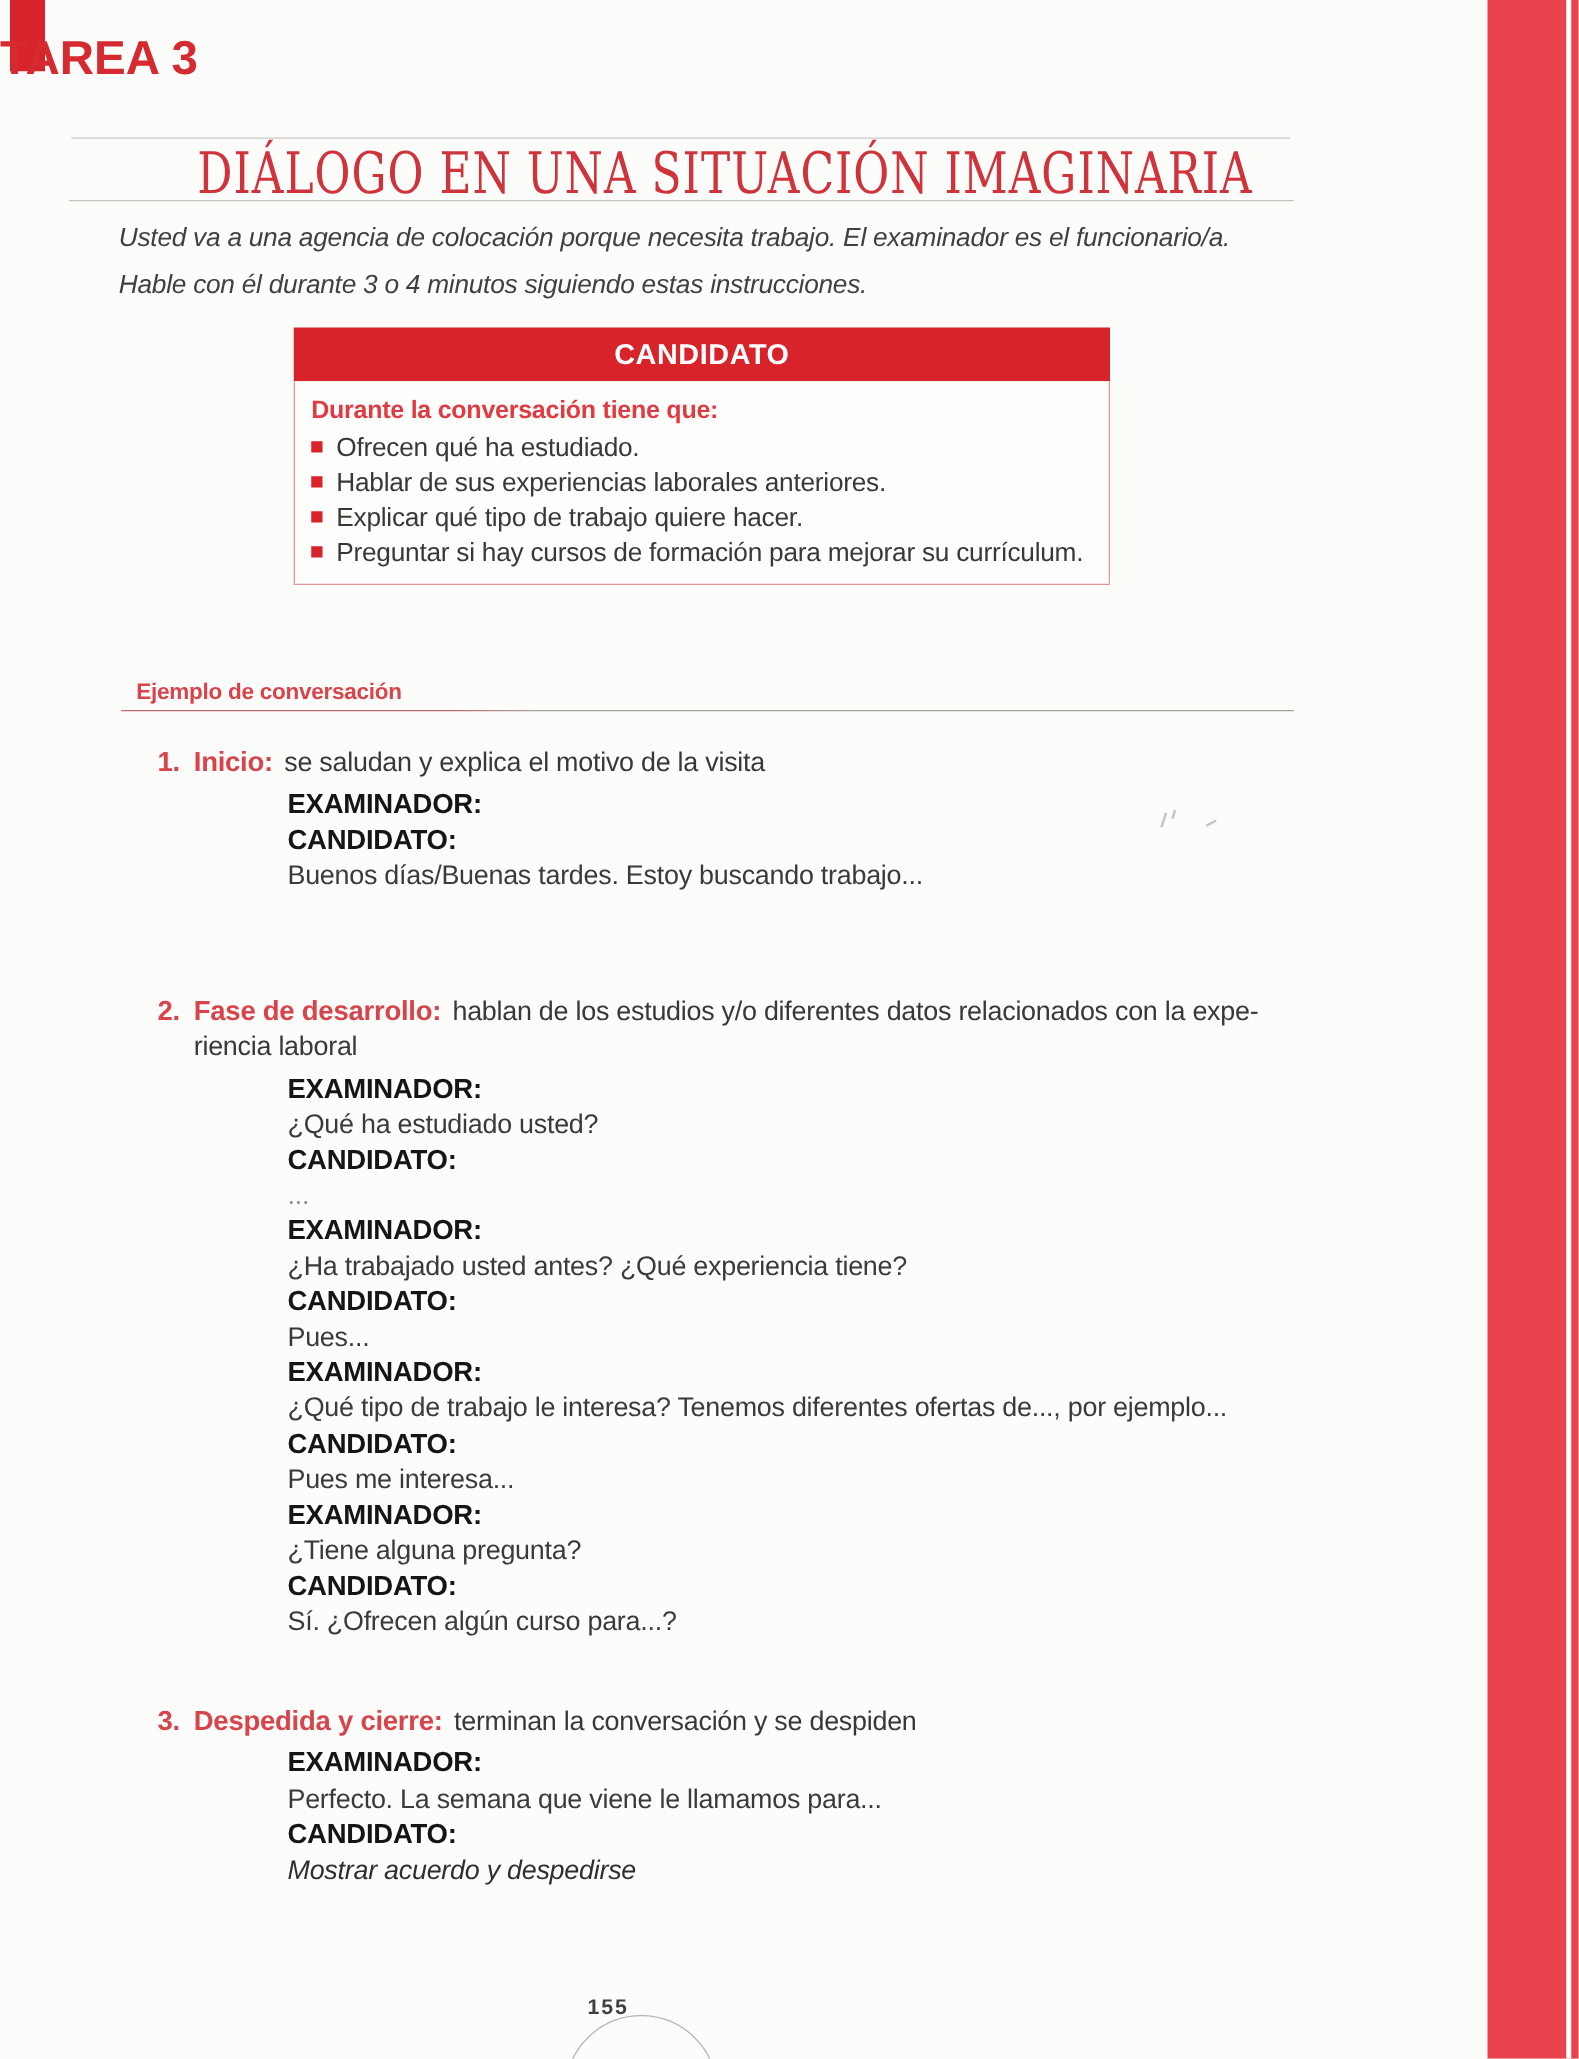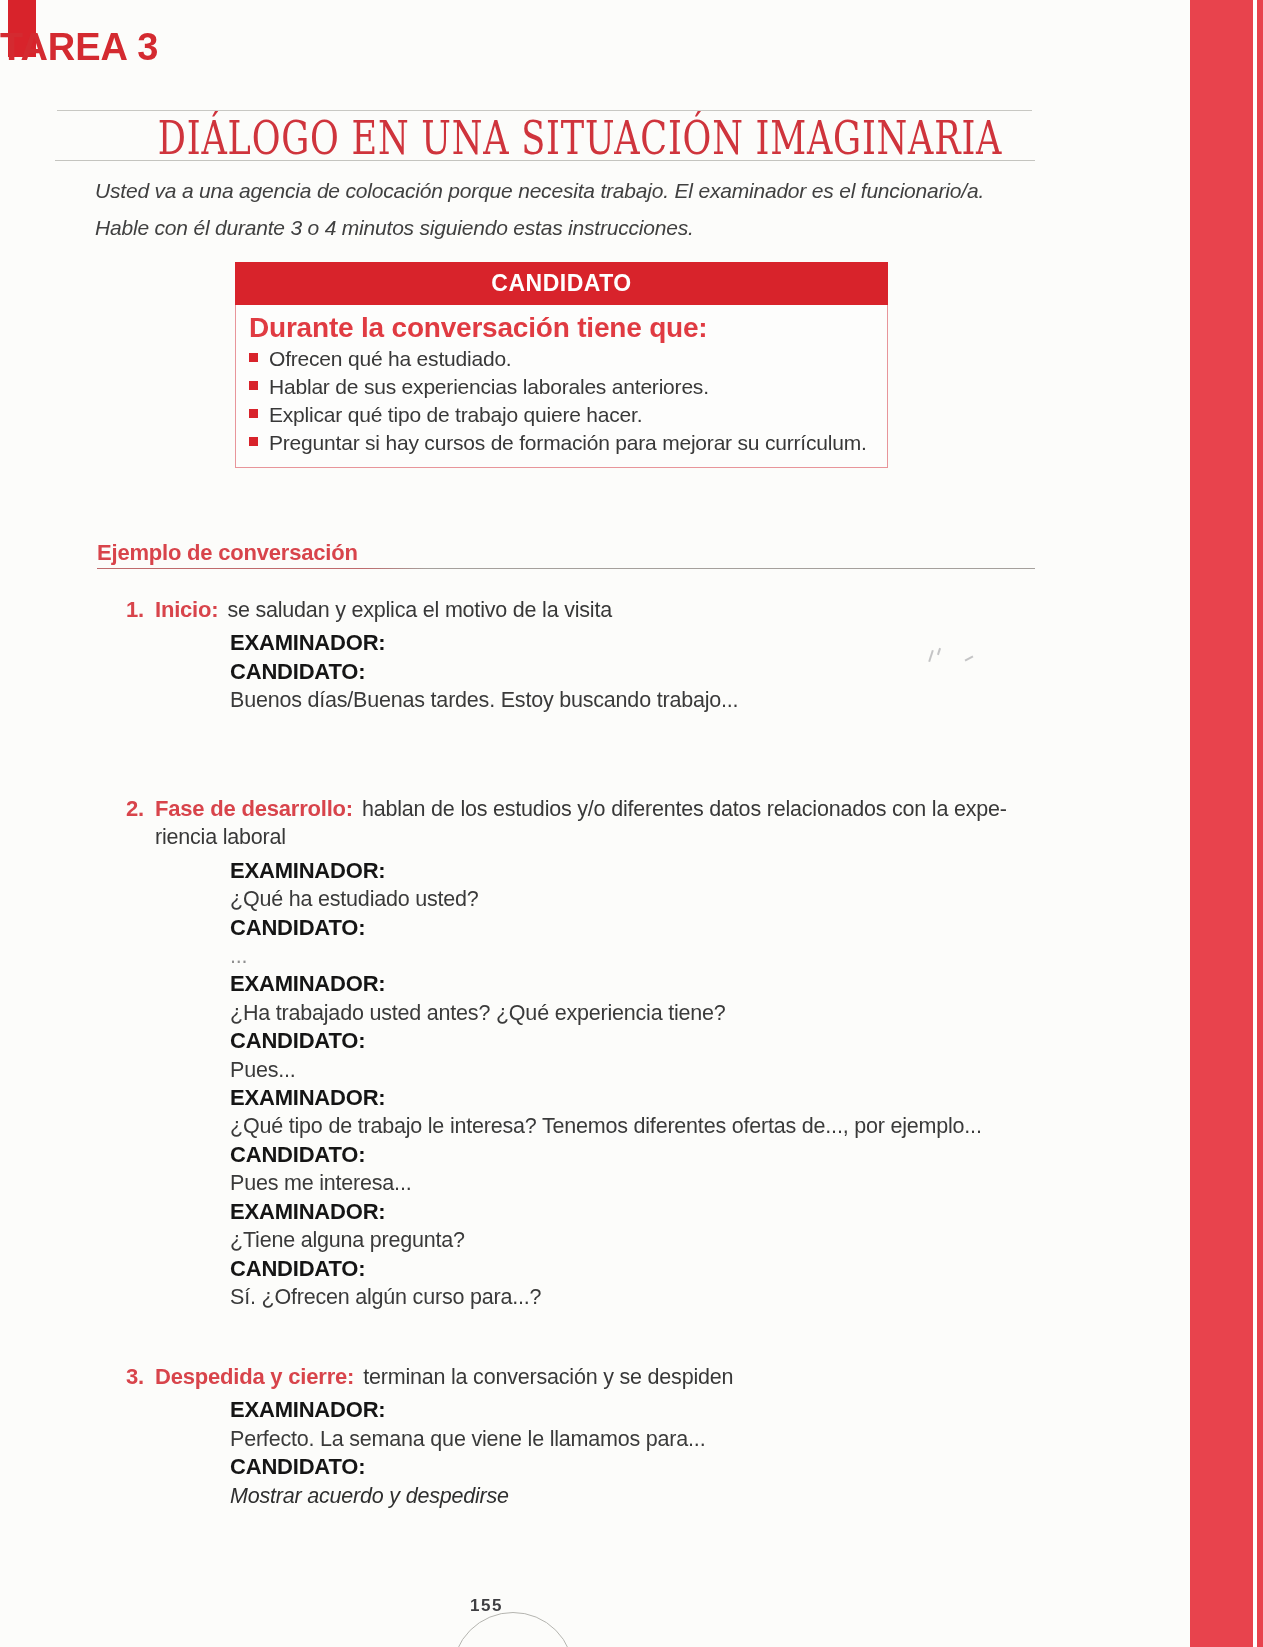--- a/index.html
+++ b/index.html
@@ -35,27 +35,27 @@
   .intro{position:absolute; left:95px; top:172px; width:980px; font-style:italic; font-size:21px; line-height:37px; color:#404040;}
   .intro div{white-space:nowrap;}
 
   
   .cand-box{position:absolute; left:235px; top:262px; width:653px;}
   .cand-header{
     height:43px; background:var(--accent-red,#d8232b); color:#ffffff; text-align:center;
     font-weight:bold; font-size:23px; letter-spacing:.5px; line-height:43px;
   }
   .cand-body{border:1px solid #e8959a; border-top:none; padding:8px 13px 10px 13px; background:#fdfdfc;}
-  .cand-sub{color:var(--red-sub,#e03b42); font-weight:bold; font-size:28px; line-height:30px; margin-bottom:2px;}
+  .cand-sub{color:var(--red-sub,#e03b42); font-weight:bold; font-size:20px; line-height:30px; margin-bottom:2px;}
   .cand-item{display:flex; align-items:baseline; font-size:21px; line-height:28px; white-space:nowrap; color:#383838;}
   .bullet{flex:0 0 auto; width:9px; height:9px; background:var(--accent-red,#d8232b); margin-right:11px; position:relative; top:-2px; align-self:center;}
 
   
   .ejemplo{position:absolute; left:97px; top:540px; width:938px;}
-  .ejemplo-label{font-size:22px; font-weight:bold; color:var(--red-section,#d8444b); line-height:26px;}
+  .ejemplo-label{font-size:18px; font-weight:bold; color:var(--red-section,#d8444b); line-height:26px;margin-left:12px;}
   .ejemplo-rule{margin-top:2px; height:1px; background:linear-gradient(to right,#bf6a6c 0 265px,#a5a09c 330px);}
 
   
   .sec{position:absolute; left:0; width:1090px; font-size:21.5px; line-height:28.4px;}
   .sec-1{top:596px;} .sec-2{top:795px;} .sec-3{top:1363px;}
   .sec-head{position:relative; padding-left:155px;}
   .sec-num{position:absolute; left:126px; color:var(--red-section,#d8444b); font-weight:bold; font-size:22px;}
   .sec-title{color:var(--red-section,#d8444b); font-weight:bold; font-size:22px;}
   .sec-desc{margin-left:9px; color:#383838;}
   .sec-desc2{padding-left:155px; color:#383838;}

